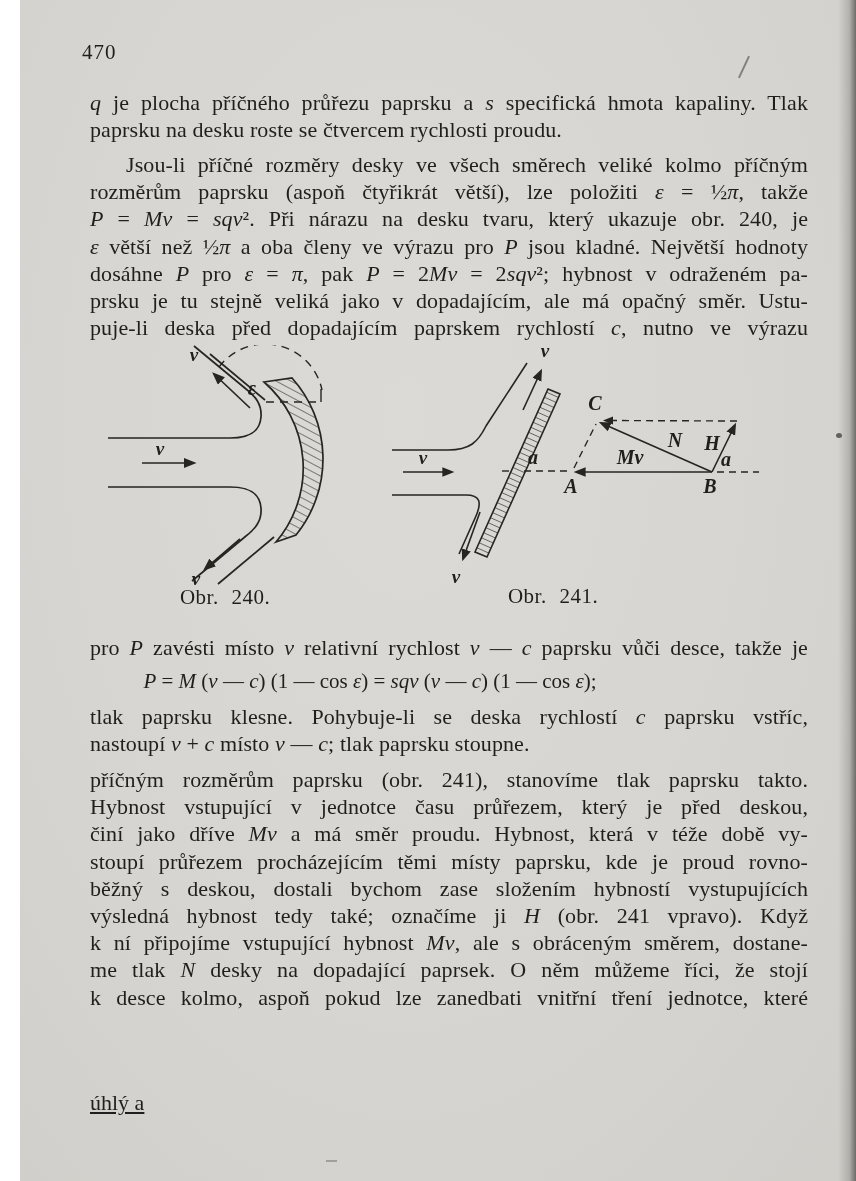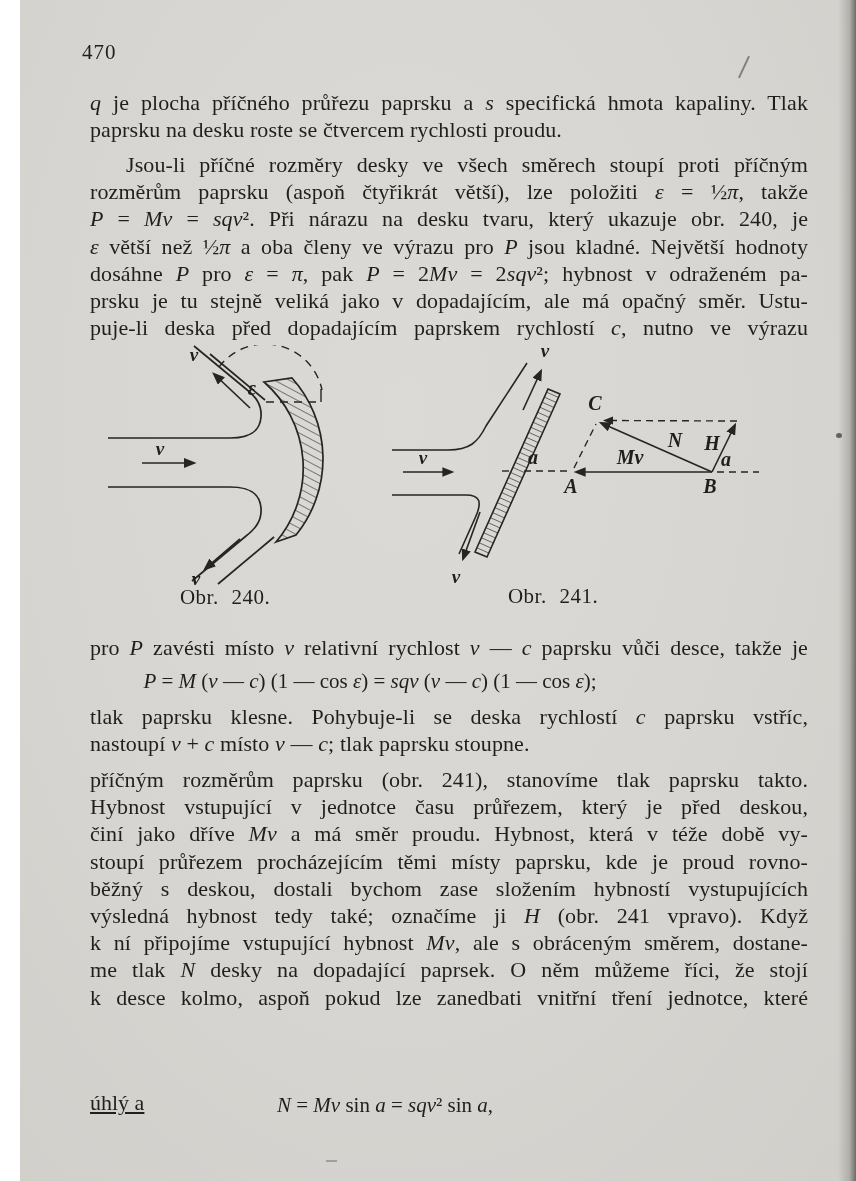--- a/index.html
+++ b/index.html
@@ -46,21 +46,21 @@
 
 <div id="page">
 
   <div id="pagenum">470</div>
 
   <div class="para" style="top:89px">
       <div class="tline"><i>q</i> je plocha příčného průřezu paprsku a <i>s</i> specifická hmota kapaliny. Tlak</div>
       <div class="tline left">paprsku na desku roste se čtvercem rychlosti proudu.</div>
     </div>
   <div class="para" style="top:151px">
-      <div class="tline ind">Jsou-li příčné rozměry desky ve všech směrech stoupí proti příčným</div>
+      <div class="tline ind">Jsou-li příčné rozměry desky ve všech směrech veliké kolmo příčným</div>
       <div class="tline">rozměrům paprsku (aspoň čtyřikrát větší), lze položiti <i>ε</i> = ½<i>π</i>, takže</div>
       <div class="tline"><i>P</i> = <i>Mv</i> = <i>sqv</i>². Při nárazu na desku tvaru, který ukazuje obr. 240, je</div>
       <div class="tline"><i>ε</i> větší než ½<i>π</i> a oba členy ve výrazu pro <i>P</i> jsou kladné. Největší hodnoty</div>
       <div class="tline">dosáhne <i>P</i> pro <i>ε</i> = <i>π</i>, pak <i>P</i> = 2<i>Mv</i> = 2<i>sqv</i>²; hybnost v odraženém pa-</div>
       <div class="tline">prsku je tu stejně veliká jako v dopadajícím, ale má opačný směr. Ustu-</div>
       <div class="tline">puje-li deska před dopadajícím paprskem rychlostí <i>c</i>, nutno ve výrazu</div>
     </div>
   <div class="para" style="top:634px">
       <div class="tline">pro <i>P</i> zavésti místo <i>v</i> relativní rychlost <i>v</i> — <i>c</i> paprsku vůči desce, takže je</div>
     </div>
@@ -76,21 +76,20 @@
       <div class="tline">stoupí průřezem procházejícím těmi místy paprsku, kde je proud rovno-</div>
       <div class="tline">běžný s deskou, dostali bychom zase složením hybností vystupujících</div>
       <div class="tline">výsledná hybnost tedy také; označíme ji <i>H</i> (obr. 241 vpravo). Když</div>
       <div class="tline">k ní připojíme vstupující hybnost <i>Mv</i>, ale s obráceným směrem, dostane-</div>
       <div class="tline">me tlak <i>N</i> desky na dopadající paprsek. O něm můžeme říci, že stojí</div>
       <div class="tline">k desce kolmo, aspoň pokud lze zanedbati vnitřní tření jednotce, které</div>
     </div>
 
   <div id="finalrow">
     <span class="lefttext">úhlý a</span>
-    <span class="eq2"><i>N</i> = <i>Mv</i> sin <i>a</i> = <i>sqv</i>² sin <i>a</i>,</span>
   </div>
 
   <svg id="fig240" class="fig" width="330" height="280" viewBox="0 0 330 280">
     <defs>
       <pattern id="hatch240" width="7" height="7" patternUnits="userSpaceOnUse" patternTransform="rotate(28)">
         <line x1="0" y1="0" x2="7" y2="0" stroke="#26251f" stroke-width="1.1"></line>
       </pattern>
       <marker id="ah" markerWidth="9" markerHeight="8" refX="6" refY="3" orient="auto">
         <path d="M0,0 L7.5,3 L0,6 Z" fill="#26251f"></path>
       </marker>

